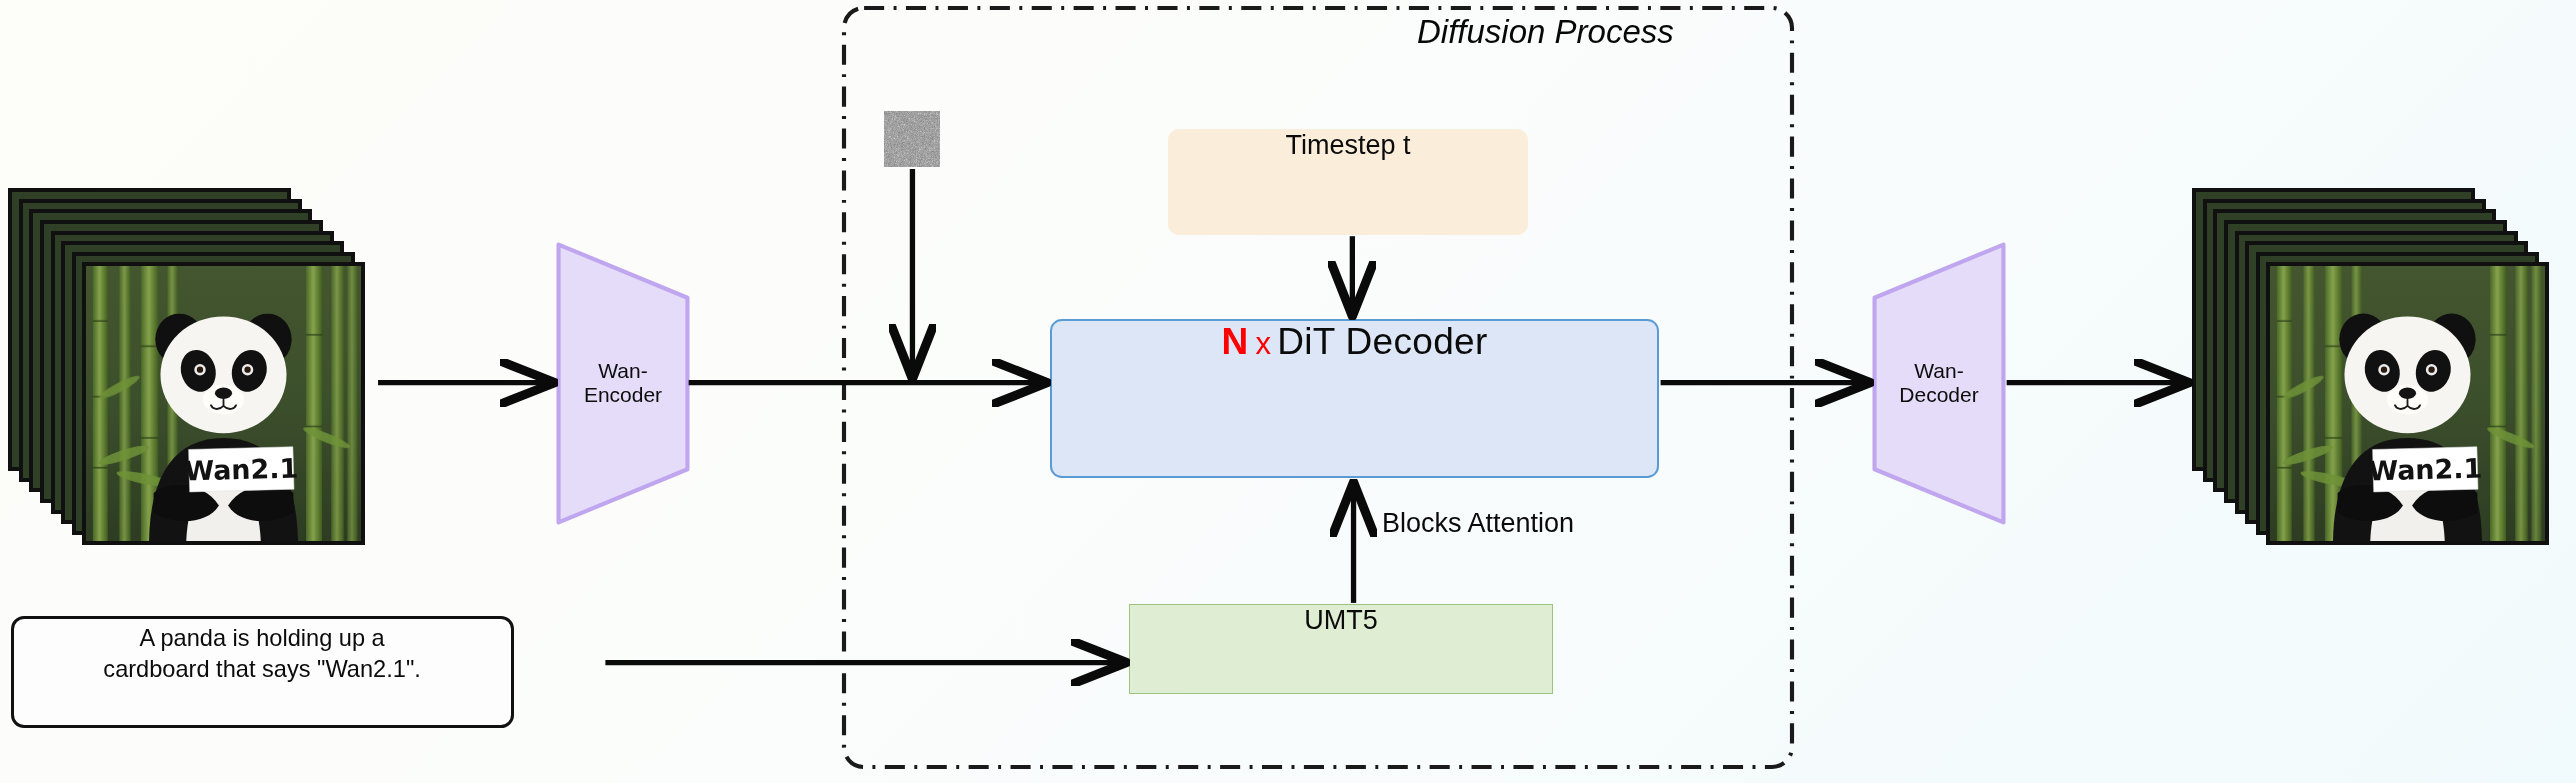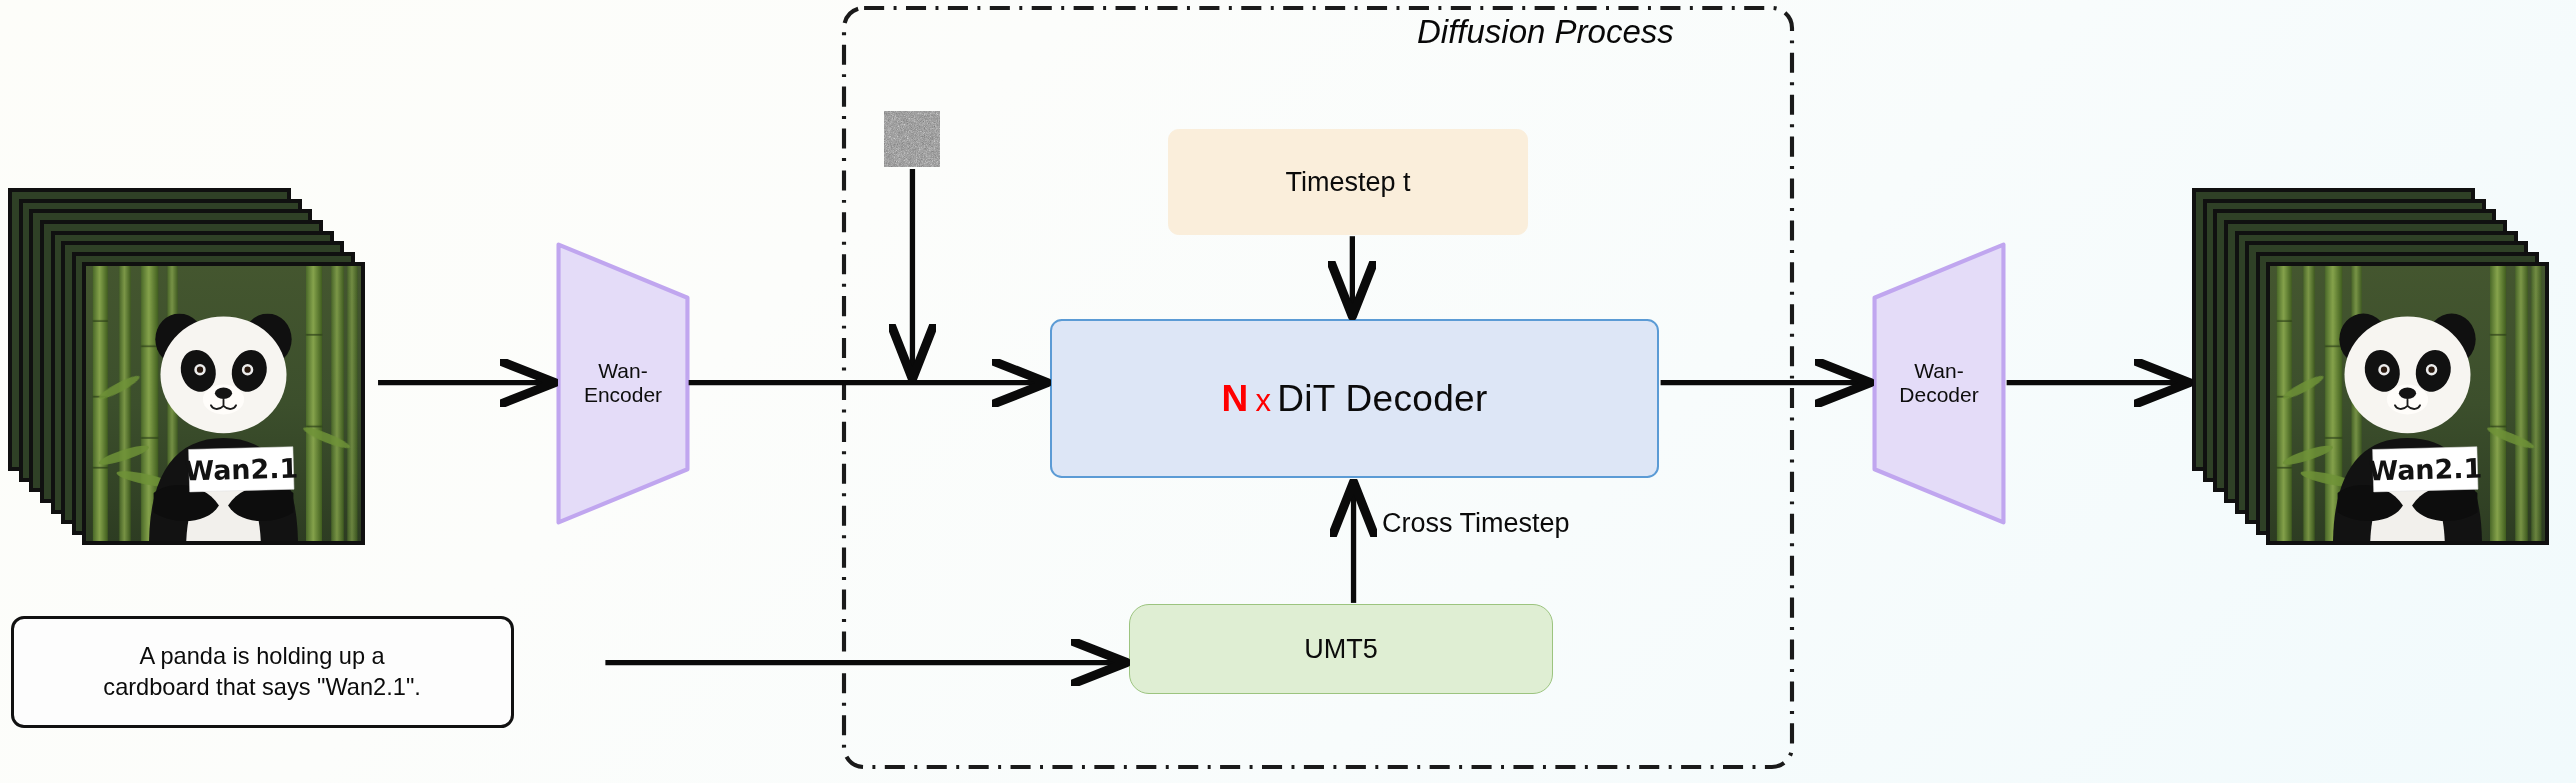--- a/index.html
+++ b/index.html
@@ -47,21 +47,21 @@
     color: #0d0d0d;
     white-space: pre-line;
     pointer-events: none;
   }
 
   
   .rbox {
     position: absolute;
     box-sizing: border-box;
     display: flex;
-    align-items: center;
+    align-items: flex-start;
     justify-content: center;
     text-align: center;
     color: #0b0b0b;
   }
 
   #dit-box {
     background: #dde6f6;
     border: 2.4px solid #5b9bd5;
     border-radius: 11.8px;
   }
@@ -78,21 +78,21 @@
   #timestep-box {
     background: #faeedb;
     border: 0.6px solid #faeedb;
     border-radius: 10.6px;
     font-size: 27px;
   }
 
   #umt5-box {
     background: #dfeed3;
     border: 1.8px solid #9cc47f;
-    border-radius: 20px;
+    border-radius: 0;
     font-size: 27px;
   }
 
   #prompt-box {
     background: #fdfdfd;
     border: 3px solid #111111;
     border-radius: 13px;
     font-size: 23.6px;
     line-height: 1.32;
     padding: 3.5px 13px;
@@ -423,16 +423,16 @@
 
         <line x1="1025" y1="1122" x2="1906" y2="1122"></line>
 
         <line x1="2812" y1="648" x2="3166" y2="648"></line>
 
         <line x1="3398" y1="648" x2="3706" y2="648"></line>
       </g>
     </svg>
   </div>
 
-  <div class="edge-label" style="left:1382px; top:508px;">Cross Timestep</div>
+  <div class="edge-label" style="left:1382px; top:508px;">Blocks Attention</div>
 
 </div>
 
 
 </body></html>

